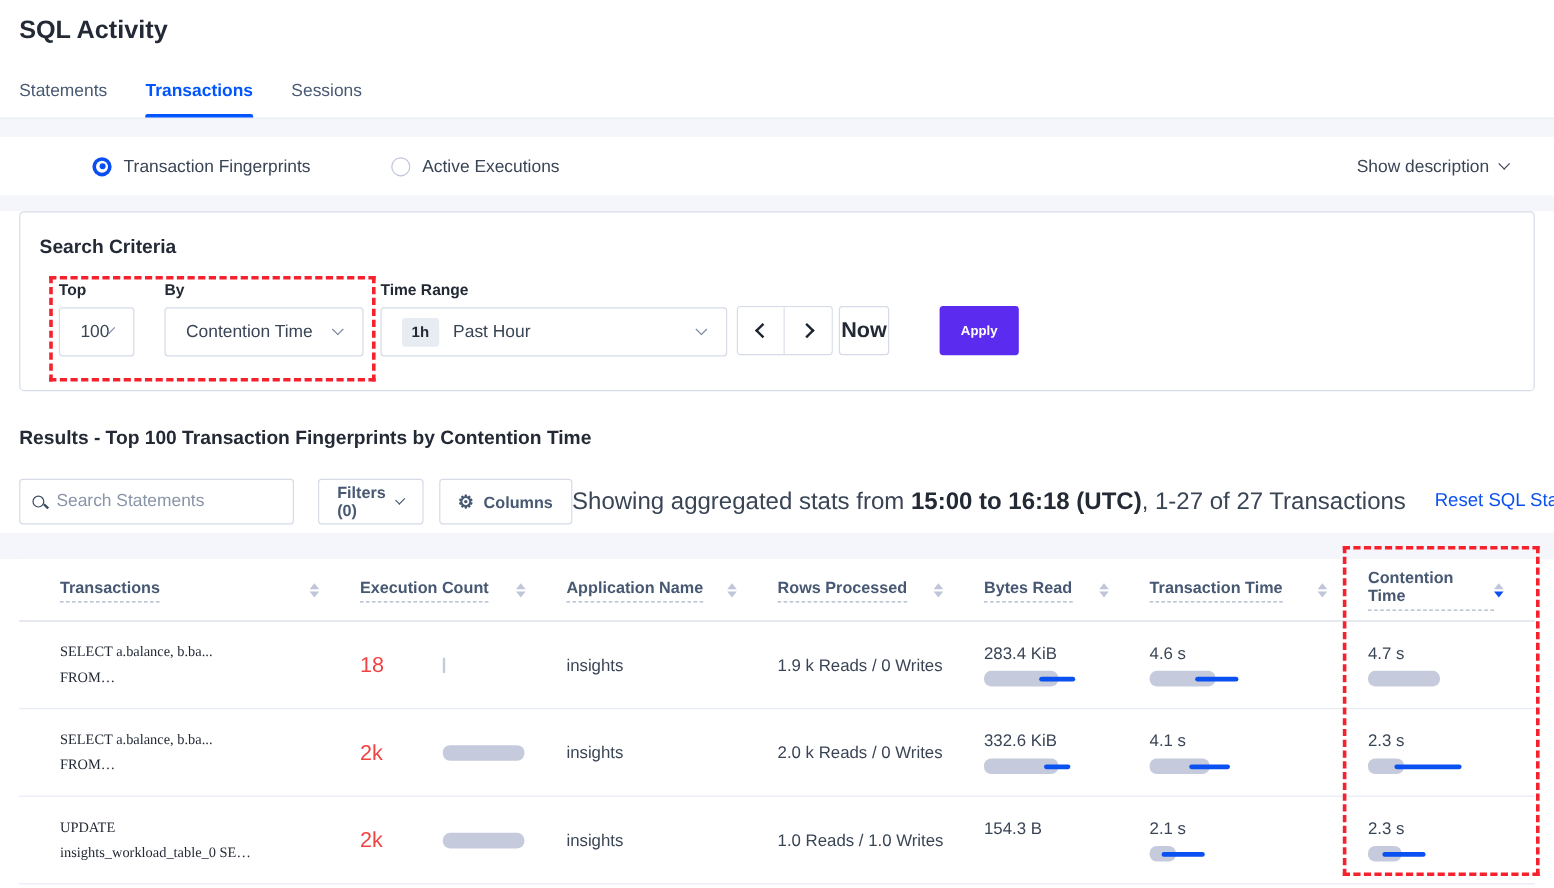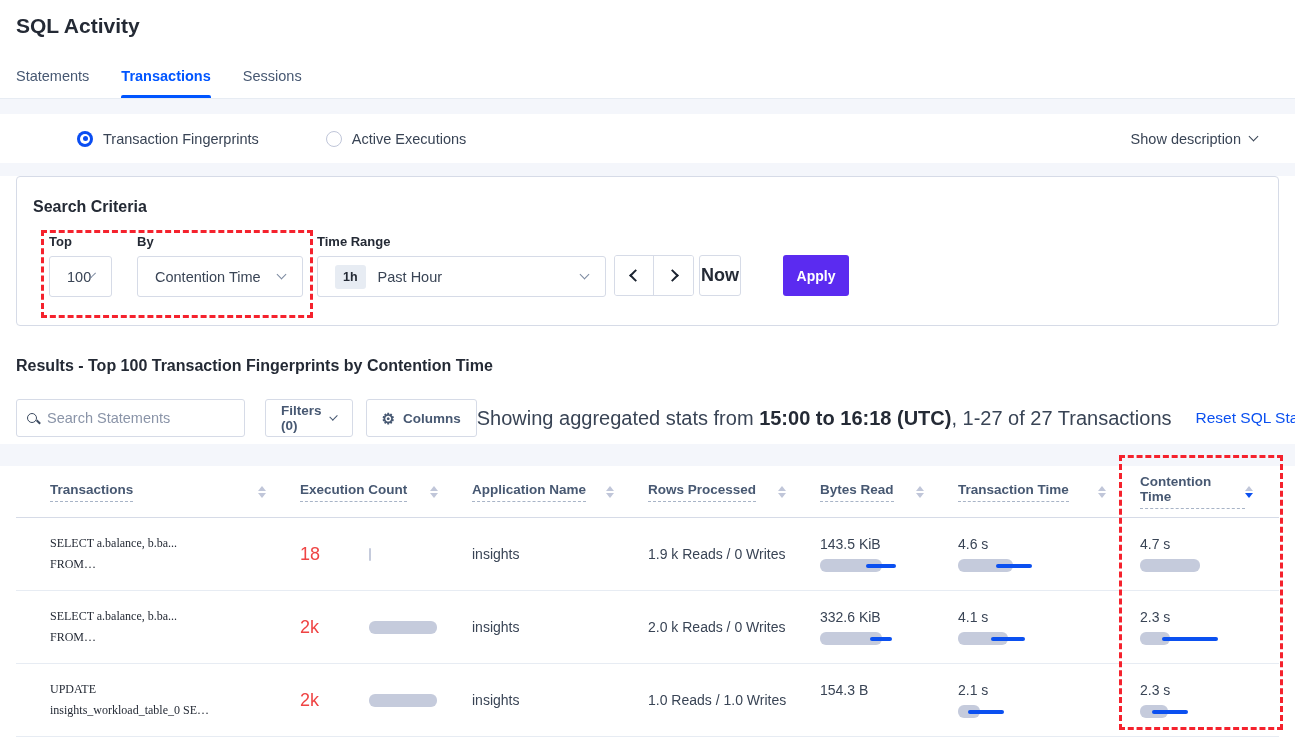--- a/index.html
+++ b/index.html
@@ -49,21 +49,21 @@
   .selectbox { height:41px; background:#fff; border:1px solid #d6dbe7; border-radius:3px; display:flex; align-items:center; padding:0 17px; font-size:14.5px; color:#394455; cursor:pointer; }
   .selectbox .chev { margin-left:auto; }
   .g-top { left:32px; } .g-top .selectbox { width:63px; }
   .g-by { left:120px; } .g-by .selectbox { width:166px; }
   .g-time { left:300px; } .g-time .selectbox { width:289px; }
   .range-badge { background:#e7ecf3; color:#242a35; font-size:12.5px; font-weight:700; border-radius:3px; padding:5px 8px; margin-right:12px; }
   .nav-group { position:absolute; left:597px; top:78px; display:flex; border:1px solid #d6dbe7; border-radius:3px; overflow:hidden; height:41px; }
   .nav-btn { width:39px; display:flex; align-items:center; justify-content:center; background:#fff; cursor:pointer; }
   .nav-btn:first-child { border-right:1px solid #d6dbe7; }
   .now-btn { position:absolute; left:682px; top:78px; width:42px; height:41px; background:#fff; border:1px solid #d6dbe7; border-radius:3px; font-size:18px; font-weight:700; color:#242a35; display:flex; align-items:center; justify-content:center; cursor:pointer; }
-  .apply-btn { position:absolute; left:766px; top:78px; width:66px; height:41px; background:#5b2bf0; border:none; border-radius:3px; color:#fff; font-size:14px; font-weight:700; display:flex; align-items:center; justify-content:center; cursor:pointer; }
+  .apply-btn { position:absolute; left:766px; top:78px; width:66px; height:41px; background:#5b2bf0; border:none; border-radius:3px; color:#fff; font-size:11px; font-weight:700; display:flex; align-items:center; justify-content:center; cursor:pointer; }
 
   .red-rect { position:absolute; border:3px dashed #f5222d; pointer-events:none; z-index:5; }
   .rr1 { left:24px; top:53px; width:272px; height:88px; }
   .rr2 { left:1119px; top:11px; width:164px; height:275px; }
 
   
   .results-heading { margin:31px 16px 0 16px; font-size:16px; font-weight:700; color:#242a35; height:20px; }
   .controls-row { margin:22px 16px 0 16px; display:flex; align-items:center; height:38px; }
   .search-box { width:280px; height:38px; border:1px solid #d6dbe7; border-radius:3px; display:flex; align-items:center; padding:0 10px; background:#fff; }
   .search-box input { border:none; outline:none; flex:1; margin-left:10px; font-size:14.5px; color:#394455; font-family:"Liberation Sans", sans-serif; }
@@ -254,21 +254,21 @@
           </div>
           <div class="exec-cell">
             <span class="num">18</span>
             <div class="barwrap">
               <div class="gbar" style="width: 2px;"></div>
             </div>
           </div>
           <div class="plain-cell">insights</div>
           <div class="plain-cell">1.9 k Reads / 0 Writes</div>
           <div class="metric-cell">
-            <div class="metric-val">143.5 KiB</div>
+            <div class="metric-val">283.4 KiB</div>
             <div class="barwrap">
               <div class="gbar" style="width: 62px;"></div>
               <div class="bline" style="left: 46px; width: 30px;"></div>
             </div>
           </div>
           <div class="metric-cell">
             <div class="metric-val">4.6 s</div>
             <div class="barwrap">
               <div class="gbar" style="width: 55px;"></div>
               <div class="bline" style="left: 38px; width: 36px;"></div>

